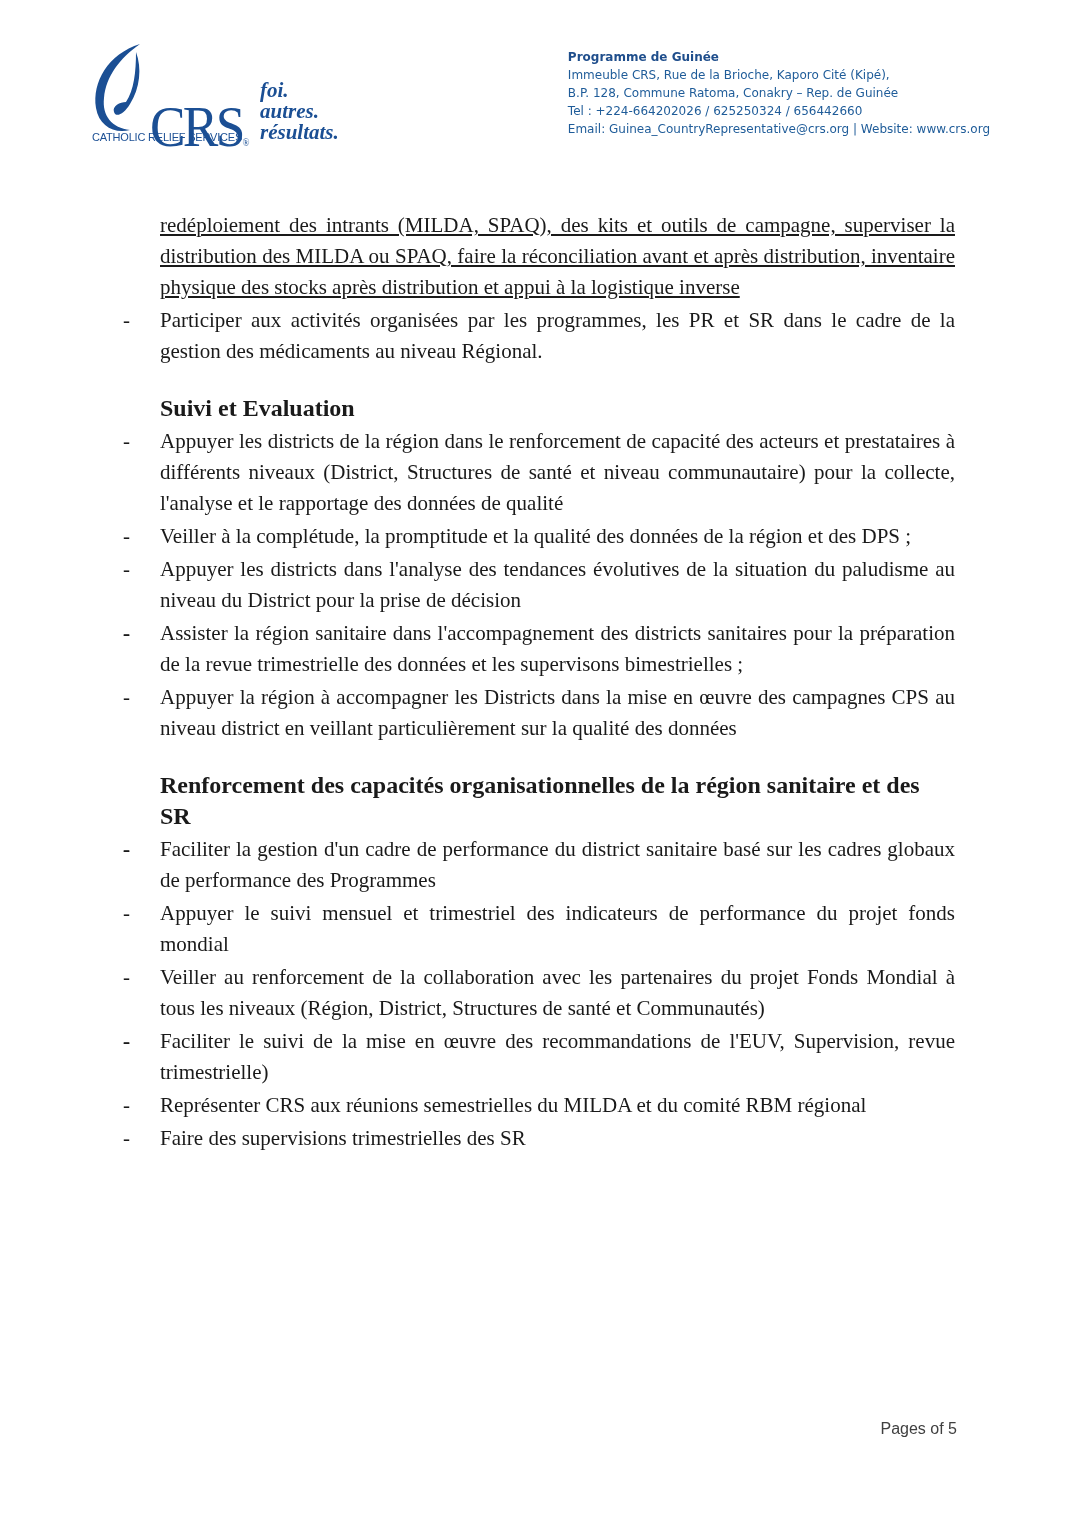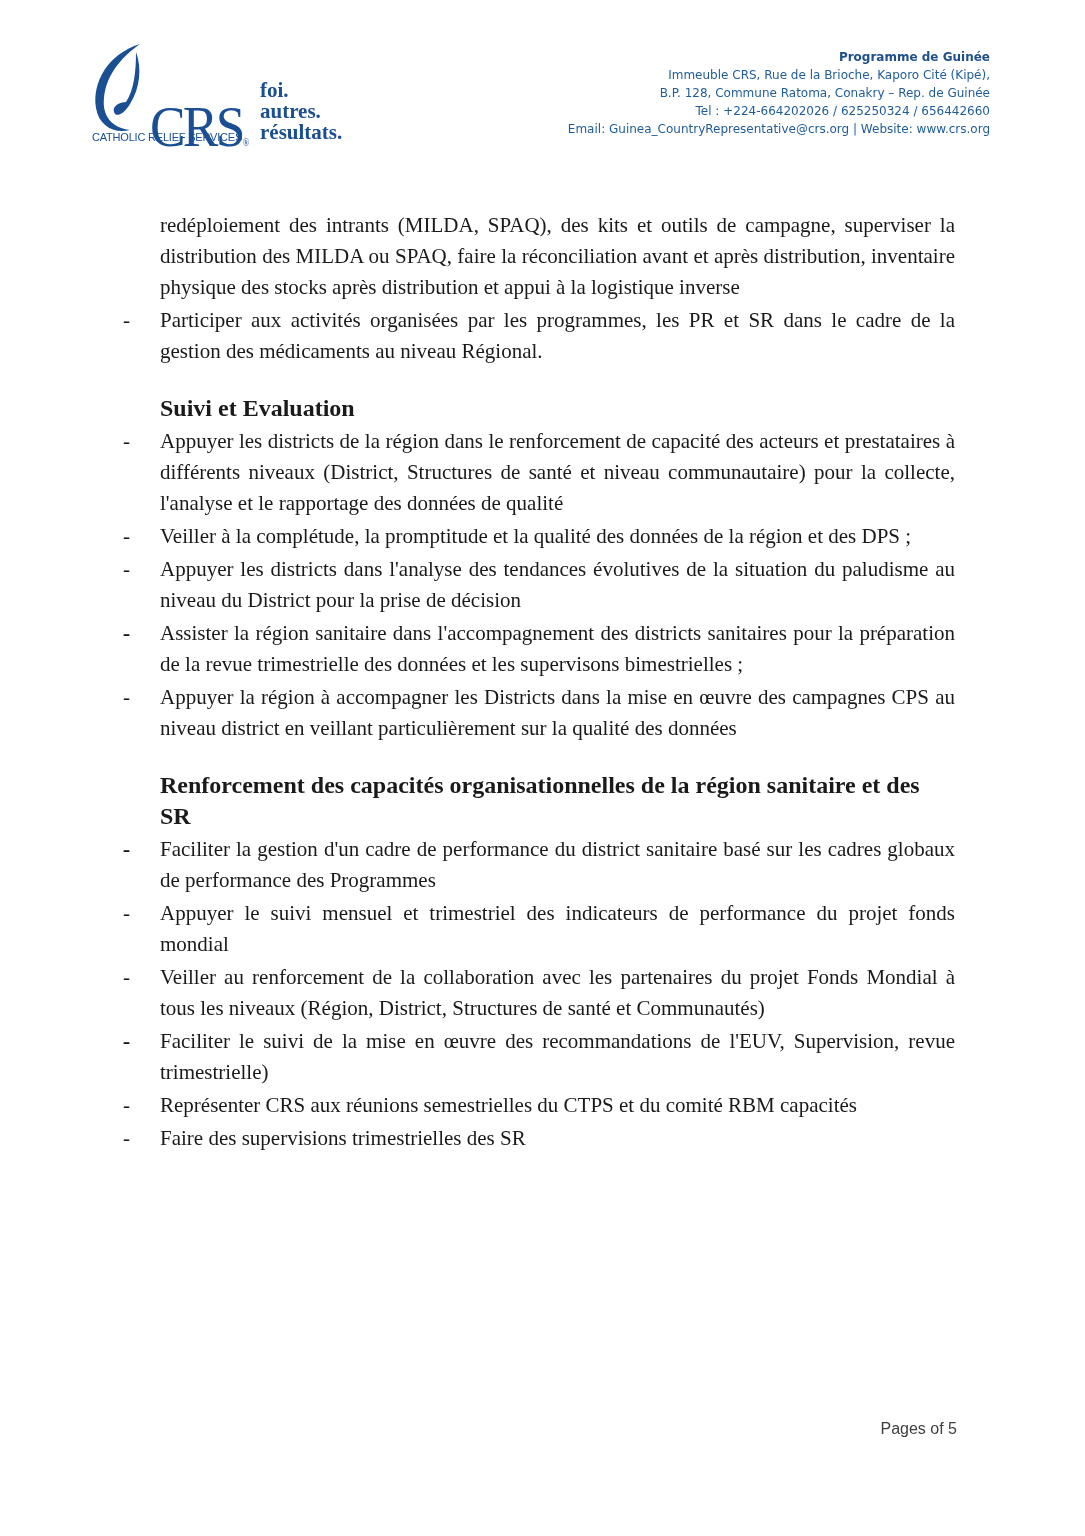--- a/index.html
+++ b/index.html
@@ -15,38 +15,38 @@
       color: #1b4f94; letter-spacing: -3px; transform: scaleX(0.92); transform-origin: left top;
     }
     .logo .crs-reg { font-size: 10px; vertical-align: baseline; letter-spacing: 0; }
     .logo .org-name {
       position: absolute; left: 2px; top: 89px;
       font-family: "Liberation Sans", sans-serif; font-size: 11px; color: #1b4f94; letter-spacing: -0.2px;
       white-space: nowrap;
     }
     .logo .tagline {
       position: absolute; left: 170px; top: 38px;
-      font-family: "Liberation Serif", serif; font-weight: bold; font-size: 21px; line-height: 21px; color: #1b4f94;
+      font-family: "Liberation Serif", serif; font-weight: bold; font-size: 21px; line-height: 21px; color: #1b4f94; font-style: italic;
     }
     .logo .tagline div { white-space: nowrap; }
 
     
     .contact {
-      position: absolute; right: 95px; top: 48px; text-align: right;
+      position: absolute; right: 95px; top: 48px; text-align: left;
       font-family: "DejaVu Sans", sans-serif; font-size: 12px; line-height: 18px; color: #1f5c99;
     }
     .contact .prog { font-weight: bold; color: #1f4e8c; }
     .contact div { white-space: nowrap; }
 
     
     .body {
       position: absolute; left: 115px; top: 210px; width: 840px;
       font-family: "Liberation Serif", serif; font-size: 21px; line-height: 31px; color: #1a1a1a;
     }
-    .para { padding-left: 45px; text-align: justify; }
+    .para { padding-left: 45px; text-align: justify; text-decoration: underline; }
     .item { position: relative; padding-left: 45px; text-align: justify; margin-top: 2px; }
     .item .dash { position: absolute; left: 8px; top: 0; }
     .section-title { padding-left: 45px; font-weight: bold; margin-top: 26px; margin-bottom: 2px; font-size: 24px; }
 
     
     .footer {
       position: absolute; right: 128px; top: 1420px;
       font-family: "Liberation Sans", sans-serif; font-size: 16px; color: #404040; margin-left: 12px;
     }
   </style>
@@ -96,18 +96,18 @@
     <div class="item"><span class="dash">-</span><span>Assister la région sanitaire dans l'accompagnement des districts sanitaires pour la préparation de la revue trimestrielle des données et les supervisons bimestrielles ;</span></div>
     <div class="item"><span class="dash">-</span><span>Appuyer la région à accompagner les Districts dans la mise en œuvre des campagnes CPS au niveau district en veillant particulièrement sur la qualité des données</span></div>
 
     <div class="section-title">Renforcement des capacités organisationnelles de la région sanitaire et des SR</div>
     <div class="item"><span class="dash">-</span></div>
     <div class="item"><span class="dash">-</span><span>Faciliter la gestion d'un cadre de performance du district sanitaire basé sur les cadres globaux de performance des Programmes</span></div>
     <div class="item"><span class="dash">-</span><span>Appuyer le suivi mensuel et trimestriel des indicateurs de performance du projet fonds mondial</span></div>
     <div class="item"><span class="dash">-</span><span>Veiller au renforcement de la collaboration avec les partenaires du projet Fonds Mondial à tous les niveaux (Région, District, Structures de santé et Communautés)</span></div>
     <div class="item"><span class="dash">-</span></div>
     <div class="item"><span class="dash">-</span><span>Faciliter le suivi de la mise en œuvre des recommandations de l'EUV, Supervision, revue trimestrielle)</span></div>
-    <div class="item"><span class="dash">-</span><span>Représenter CRS aux réunions semestrielles du CTPS et du comité RBM capacités</span></div>
+    <div class="item"><span class="dash">-</span><span>Représenter CRS aux réunions semestrielles du MILDA et du comité RBM régional</span></div>
     <div class="item"><span class="dash">-</span><span>Faire des supervisions trimestrielles des SR</span></div>
   </div>
 
   <div class="footer">Pages of 5</div>
 </div>
 
 </body></html>

